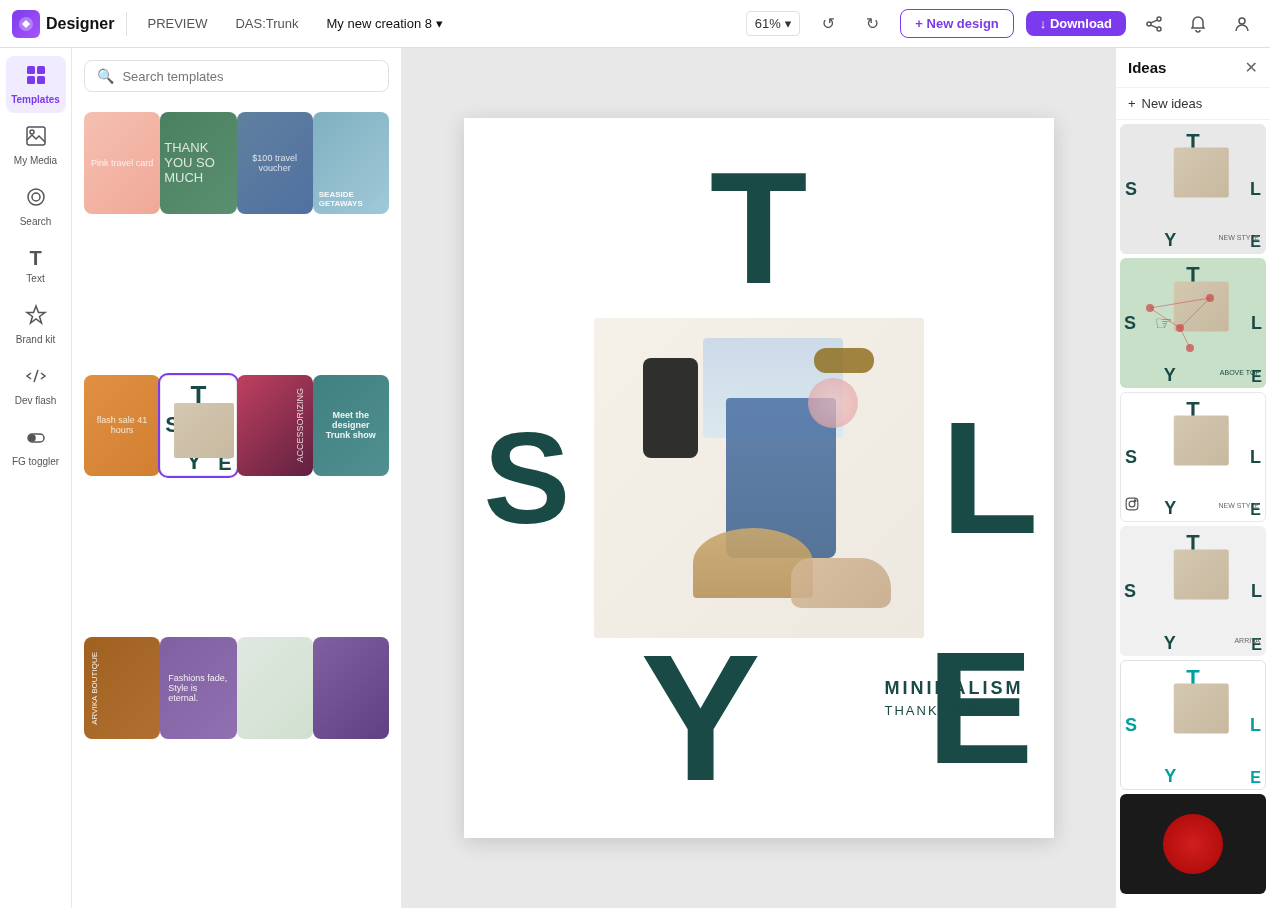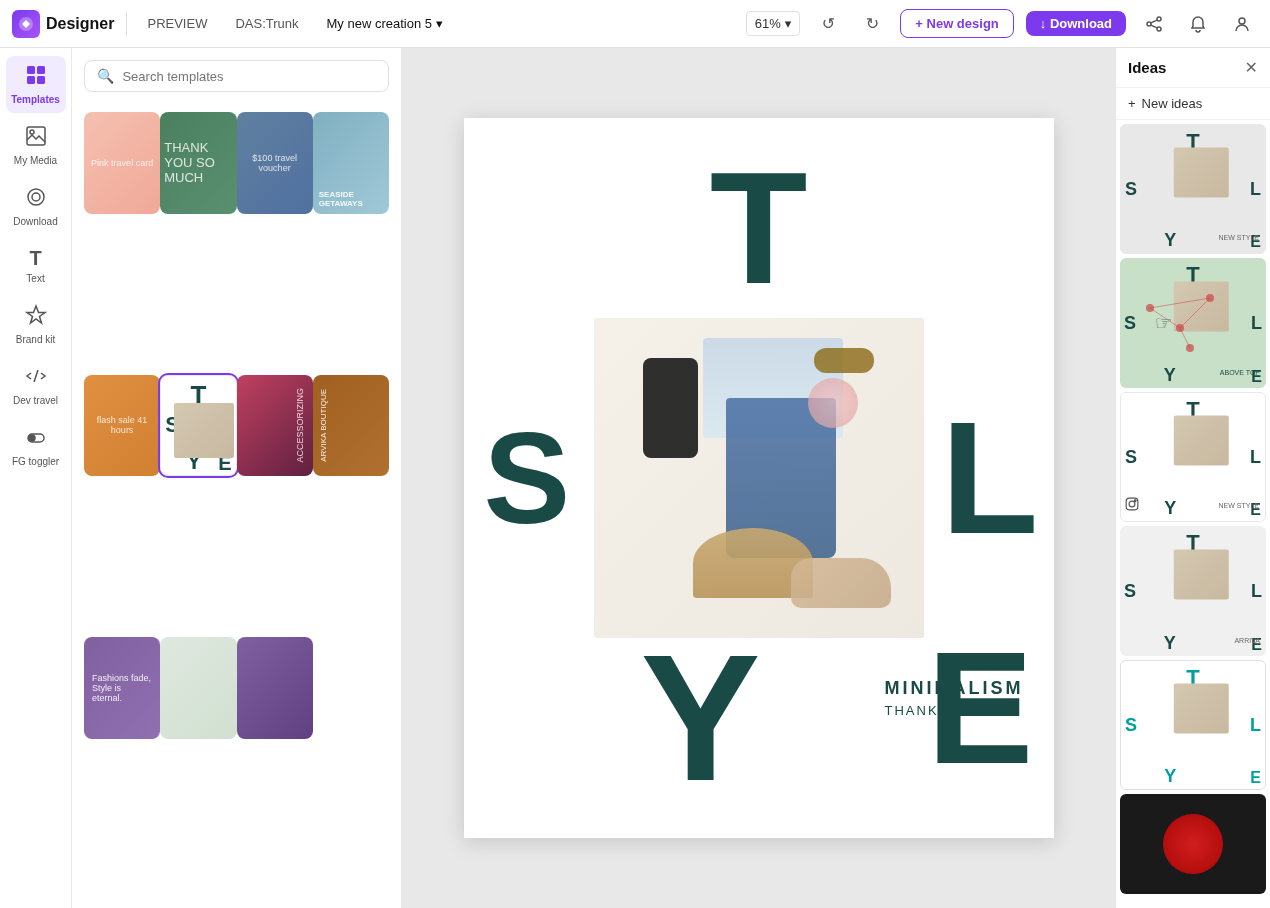--- a/index.html
+++ b/index.html
@@ -118,21 +118,21 @@
         <circle cx="8" cy="8" r="7" fill="white" opacity="0.3"></circle>
         <path d="M4 8 L8 4 L12 8 L8 12 Z" fill="white"></path>
       </svg>
     </div>
     <span class="topbar-logo-text">Designer</span>
   </div>
   <div class="topbar-divider"></div>
   <div class="topbar-tab">PREVIEW</div>
   <div class="topbar-tab">DAS:Trunk</div>
   <div class="topbar-project-name">
-    <span>My new creation 5</span>
+    <span>My new creation 8</span>
     <span>▾</span>
   </div>
   <div class="topbar-spacer"></div>
   <div class="topbar-zoom">
     <span>61%</span>
     <span>▾</span>
   </div>
   <div class="topbar-icon-btn" title="Undo">↺</div>
   <div class="topbar-icon-btn" title="Redo">↻</div>
   <button class="topbar-new-design">+ New design</button>
@@ -187,21 +187,21 @@
       <span class="icon-label">My Media</span>
     </div>
 
     <div class="sidebar-icon-item">
       <div class="icon-shape">
         <svg width="22" height="22" viewBox="0 0 22 22" fill="none" stroke="#555" stroke-width="1.5">
           <circle cx="11" cy="11" r="4"></circle>
           <circle cx="11" cy="11" r="8"></circle>
         </svg>
       </div>
-      <span class="icon-label">Download</span>
+      <span class="icon-label">Search</span>
     </div>
 
     <div class="sidebar-icon-item">
       <div class="icon-shape" style="font-size:20px; font-weight:700; color:#555;">T</div>
       <span class="icon-label">Text</span>
     </div>
 
     <div class="sidebar-icon-item">
       <div class="icon-shape">
         <svg width="22" height="22" viewBox="0 0 22 22" fill="none" stroke="#555" stroke-width="1.5">
@@ -212,21 +212,21 @@
     </div>
 
     <div class="sidebar-icon-item">
       <div class="icon-shape">
         <svg width="22" height="22" viewBox="0 0 22 22" fill="none" stroke="#555" stroke-width="1.5">
           <polyline points="6,8 2,11 6,14"></polyline>
             <polyline points="16,8 20,11 16,14"></polyline>
           <line x1="13" y1="5" x2="9" y2="17"></line>
         </svg>
       </div>
-      <span class="icon-label">Dev travel</span>
+      <span class="icon-label">Dev flash</span>
     </div>
 
     <div class="sidebar-icon-item">
       <div class="icon-shape">
         <svg width="22" height="22" viewBox="0 0 22 22" fill="none" stroke="#555" stroke-width="1.5">
           <rect x="3" y="8" width="16" height="8" rx="4"></rect>
           <circle cx="7" cy="12" r="3" fill="#555"></circle>
         </svg>
       </div>
       <span class="icon-label">FG toggler</span>
@@ -279,20 +279,25 @@
           <span class="style-l">L</span>
           <span class="style-y">Y</span>
           <span class="style-e">E</span>
           <div class="style-photo"></div>
         </div>
       </div>
 
       <div class="template-card" style="background:linear-gradient(135deg,#c04060,#602040); overflow:hidden;">
         <div style="width:100%; height:100%; display:flex; flex-direction:column; align-items:flex-end; justify-content:center; padding:8px;">
           <div style="font-size:9px; color:rgba(255,255,255,0.8); writing-mode:vertical-rl; transform:rotate(180deg);">ACCESSORIZING</div>
+        </div>
+      </div>
+      <div class="template-card tpl-teal">
+        <div class="tpl-card-inner">
+          <div style="font-size:9px; color:rgba(255,255,255,0.9); text-align:center; padding:8px; font-weight:600;">Meet the designer<br>Trunk show</div>
         </div>
       </div>
 
       <div class="template-card tpl-boutique">
         <div class="tpl-card-inner">
           <div style="font-size:8px; color:rgba(255,255,255,0.9); writing-mode:vertical-rl; transform:rotate(180deg); position:absolute; left:6px;">ARVIKA BOUTIQUE</div>
         </div>
       </div>
       <div class="template-card tpl-fashion">
         <div class="tpl-card-inner">

